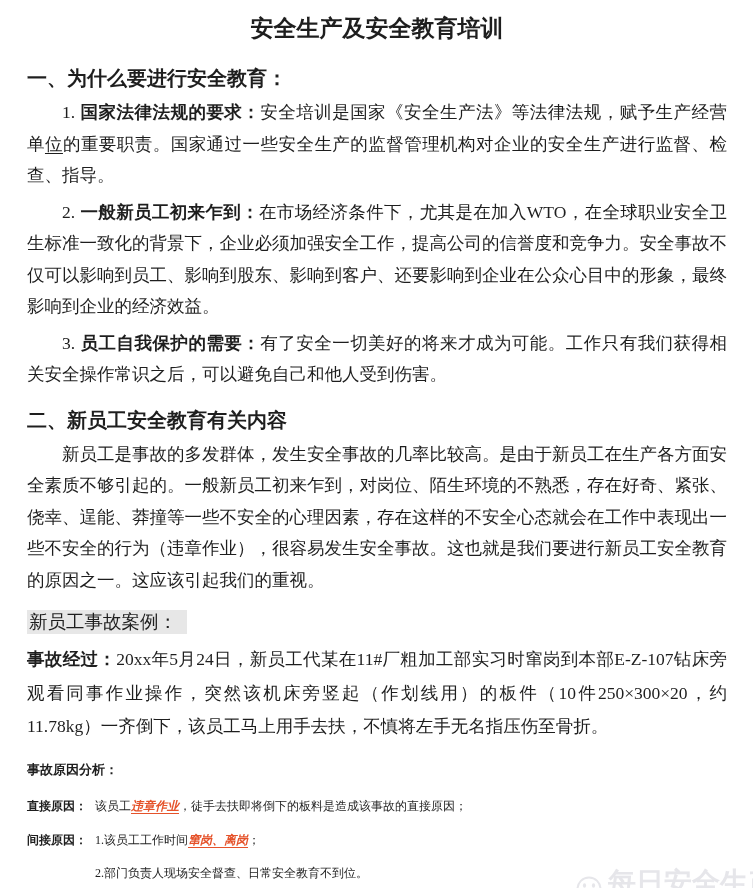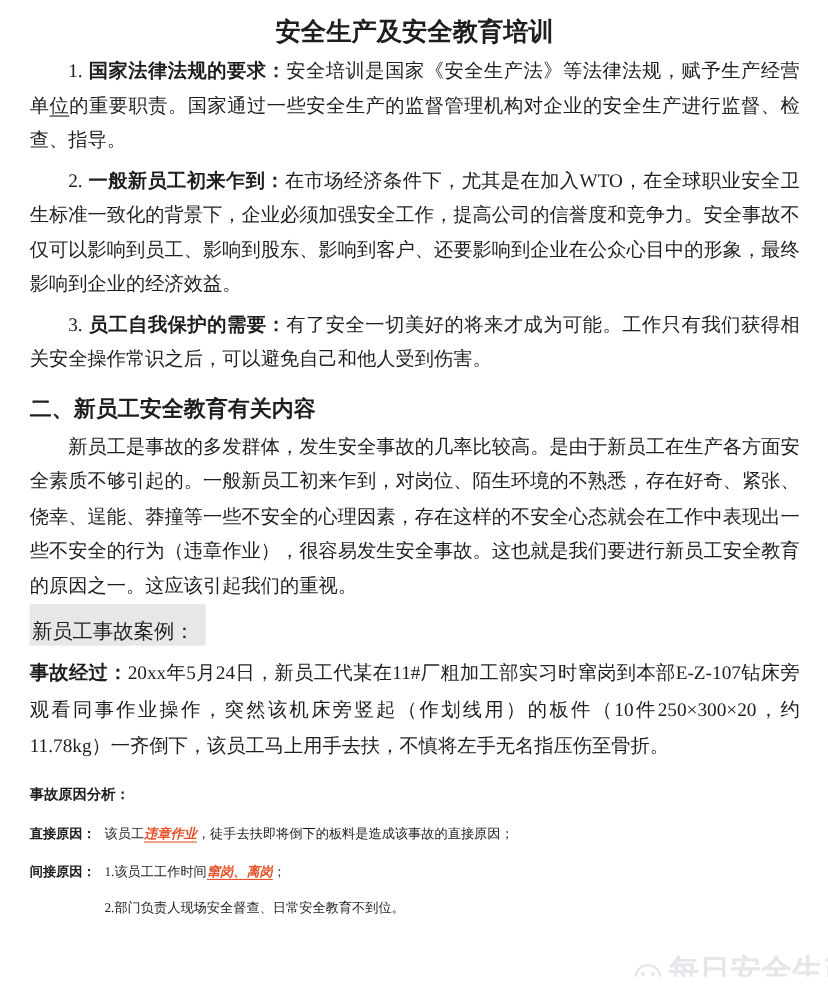--- a/index.html
+++ b/index.html
@@ -40,21 +40,21 @@
   .indent { text-indent: 2em; }
   .num { margin-right: 5px; }
   .lead { font-weight: 700; text-underline-offset: 3px; }
   .leadcolon { font-weight: 700; }
   .u { text-decoration: underline; text-underline-offset: 3px; }
 
   .hl-wrap { margin-top: 13px; }
   .hl {
     background: var(--highlight-bg, #e7e7e7);
     font-size: 18.5px;
-    padding: 16px 10px 2px 2px;
+    padding: 2px 10px 2px 2px;
   }
 
   .incident { margin-top: 9px; line-height: 33.5px; }
   .blabel { font-weight: 700; }
 
   .h3 {
     font-size: 13px;
     font-weight: 700;
     line-height: 26px;
     margin: 13px 0 0 0;
@@ -108,20 +108,21 @@
   .wm-icon { width: 30px; height: 30px; flex: 0 0 auto; }
 </style>
 </head>
 <body>
 
 <div class="page">
   <div class="content">
 
     <h1 class="doc-title">安全生产及安全教育培训</h1>
 
+    <h2 class="sec-h">一、为什么要进行安全教育：</h2>
 
     <p class="para indent"><span class="num">1.</span><span class="lead">国家法律法规的要求</span><span class="leadcolon">：</span><span>安全培训是国家《安全生产法》等法律法规，赋予生产经营单</span><span class="u">位</span><span>的重要职责。国家通过一些安全生产的监督管理机构对企业的安全生产进行监督、检查、指导。</span></p>
 
     <p class="para indent"><span class="num">2.</span><span class="lead">一般新员工初来乍到</span><span class="leadcolon">：</span><span>在市场经济条件下，尤其是在加入WTO，在全球职业安全卫生标准一致化的背景下，企业必须加强安全工作，提高公司的信誉度和竞争力。安全事故不仅可以影响到员工、影响到股东、影响到客户、还要影响到企业在公众心目中的形象，最终影响到企业的经济效益。</span></p>
 
     <p class="para indent"><span class="num">3.</span><span class="lead">员工自我保护的需要</span><span class="leadcolon">：</span><span>有了安全一切美好的将来才成为可能。工作只有我们获得相关安全操作常识之后，可以避免自己和他人受到伤害。</span></p>
 
     <h2 class="sec-h tight">二、新员工安全教育有关内容</h2>
 
     <p class="para indent">新员工是事故的多发群体，发生安全事故的几率比较高。是由于新员工在生产各方面安全素质不够引起的。一般新员工初来乍到，对岗位、陌生环境的不熟悉，存在好奇、紧张、侥幸、逞能、莽撞等一些不安全的心理因素，存在这样的不安全心态就会在工作中表现出一些不安全的行为（违章作业），很容易发生安全事故。这也就是我们要进行新员工安全教育的原因之一。这应该引起我们的重视。</p>

